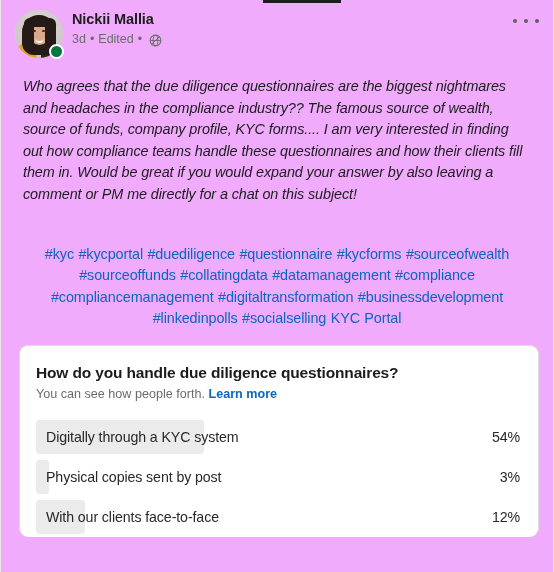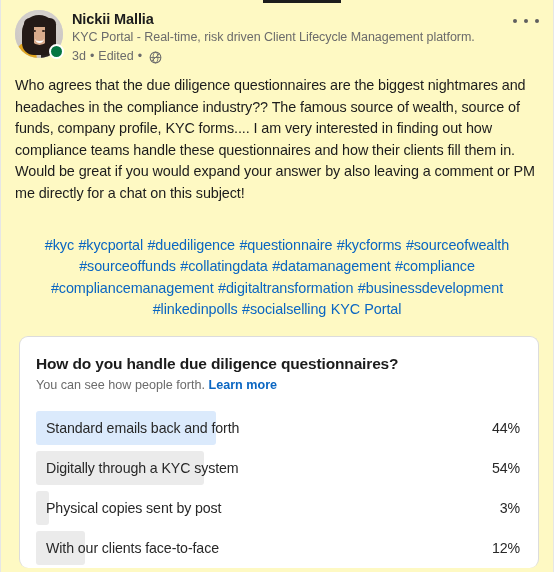--- a/index.html
+++ b/index.html
@@ -16,21 +16,21 @@
   }
 
   
   .post-card {
     position: relative;
     width: 554px;
     height: 572px;
     box-sizing: border-box;
     border-left: 1px solid #e6e6e6;
     border-right: 1px solid #e6e6e6;
-    background: #fef9c3;
+    background: #f0abfc;
     overflow: hidden;
   }
 
   .top-accent {
     position: absolute;
     top: 0;
     left: 262px;
     width: 78px;
     height: 3px;
     background: #1d1d1d;
@@ -200,21 +200,22 @@
 
   
   .post-body {
     padding: 10px 14px 0 14px;
     font-size: 14.4px;
     line-height: 21.5px;
     color: #1c1c1c;
     letter-spacing: -0.1px;
   }
   .post-body p {
-    margin: 0;
+    margin: 8px;
+    font-style: italic;
   }
   .post-body .blank-line {
     height: 21.5px;
   }
 
   .hashtags {
     padding: 9px 14px 0 14px;
     font-size: 14.4px;
     line-height: 21.5px;
     color: #0a66c2;
@@ -317,21 +318,20 @@
         <div class="av-fringe"></div>
         <div class="av-eye-l"></div>
         <div class="av-eye-r"></div>
         <div class="av-smile"></div>
       </div>
       <div class="status-dot"></div>
     </div>
 
     <div class="header-text">
       <div class="author-name">Nickii Mallia</div>
-      <div class="author-headline">KYC Portal - Real-time, risk driven Client Lifecycle Management platform.</div>
       <div class="post-meta">
         <span>3d</span>
         <span class="meta-sep">•</span>
         <span>Edited</span>
         <span class="meta-sep">•</span>
         <span class="globe-icon">
           <svg width="13" height="13" viewBox="0 0 16 16" aria-hidden="true">
             <circle cx="8" cy="8" r="6.6" fill="none" stroke="#6b6b6b" stroke-width="1.3"></circle>
             <ellipse cx="8" cy="8" rx="3" ry="6.6" fill="none" stroke="#6b6b6b" stroke-width="1.1"></ellipse>
             <line x1="1.6" y1="8" x2="14.4" y2="8" stroke="#6b6b6b" stroke-width="1.1"></line>
@@ -359,25 +359,20 @@
 
   <div class="poll-card">
     <div class="poll-question">How do you handle due diligence questionnaires?</div>
     <div class="poll-subtitle">
       <span>You can see how people forth.</span>
       <a href="#">Learn more</a>
     </div>
 
     <div class="poll-options">
 
-      <div class="poll-option">
-        <div class="poll-bar winner" style="width: 180.4px;"></div>
-        <span class="poll-label">Standard emails back and forth</span>
-        <span class="poll-pct">44%</span>
-      </div>
 
       <div class="poll-option">
         <div class="poll-bar" style="width: 168.1px;"></div>
         <span class="poll-label">Digitally through a KYC system</span>
         <span class="poll-pct">54%</span>
       </div>
 
       <div class="poll-option">
         <div class="poll-bar" style="width: 13px;"></div>
         <span class="poll-label">Physical copies sent by post</span>

